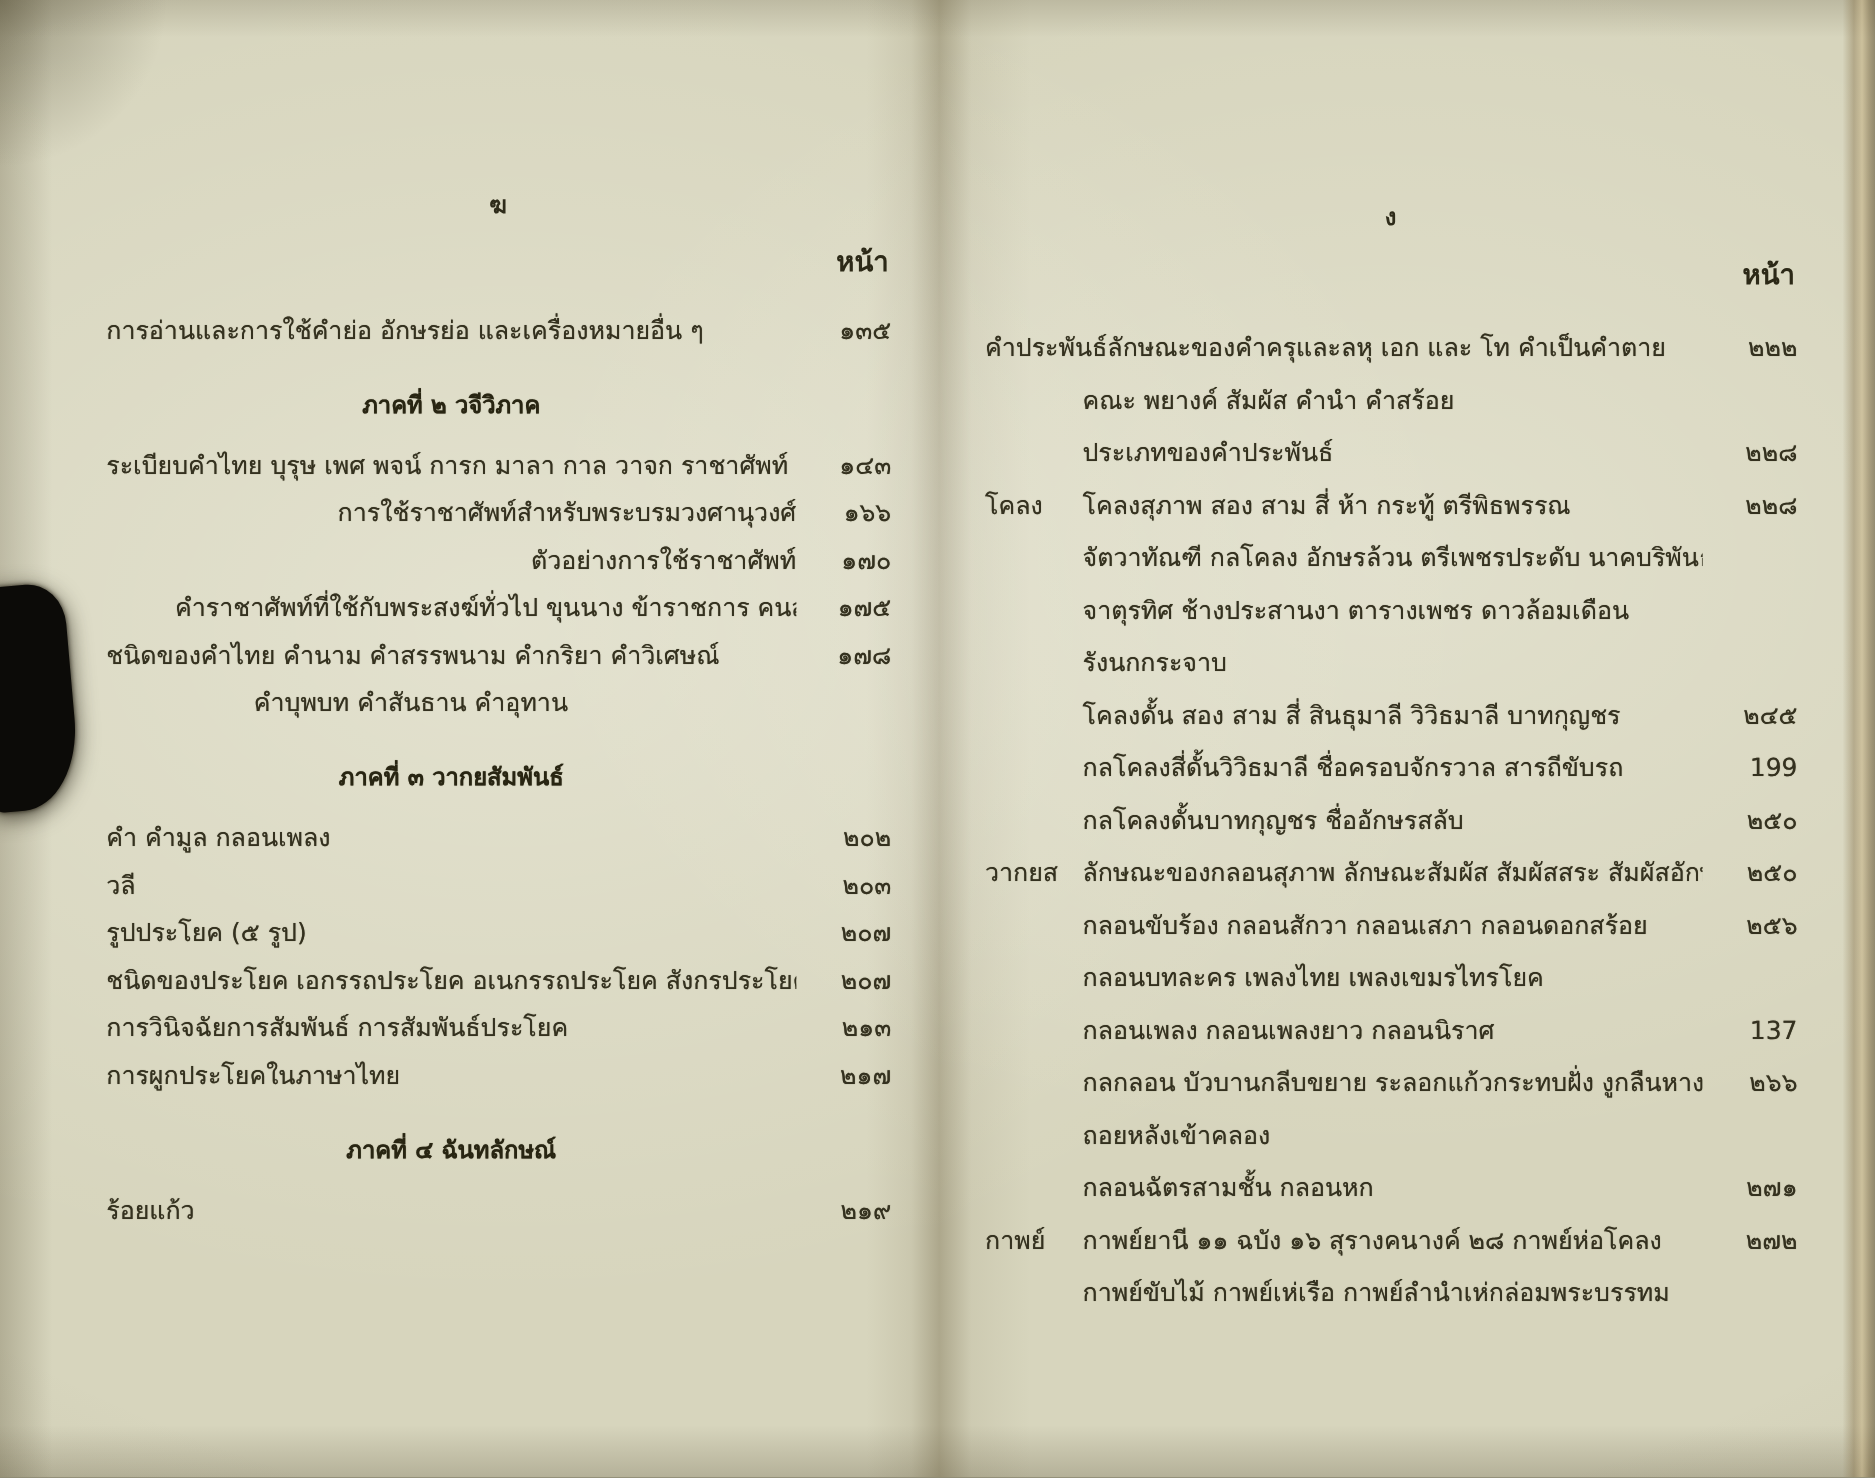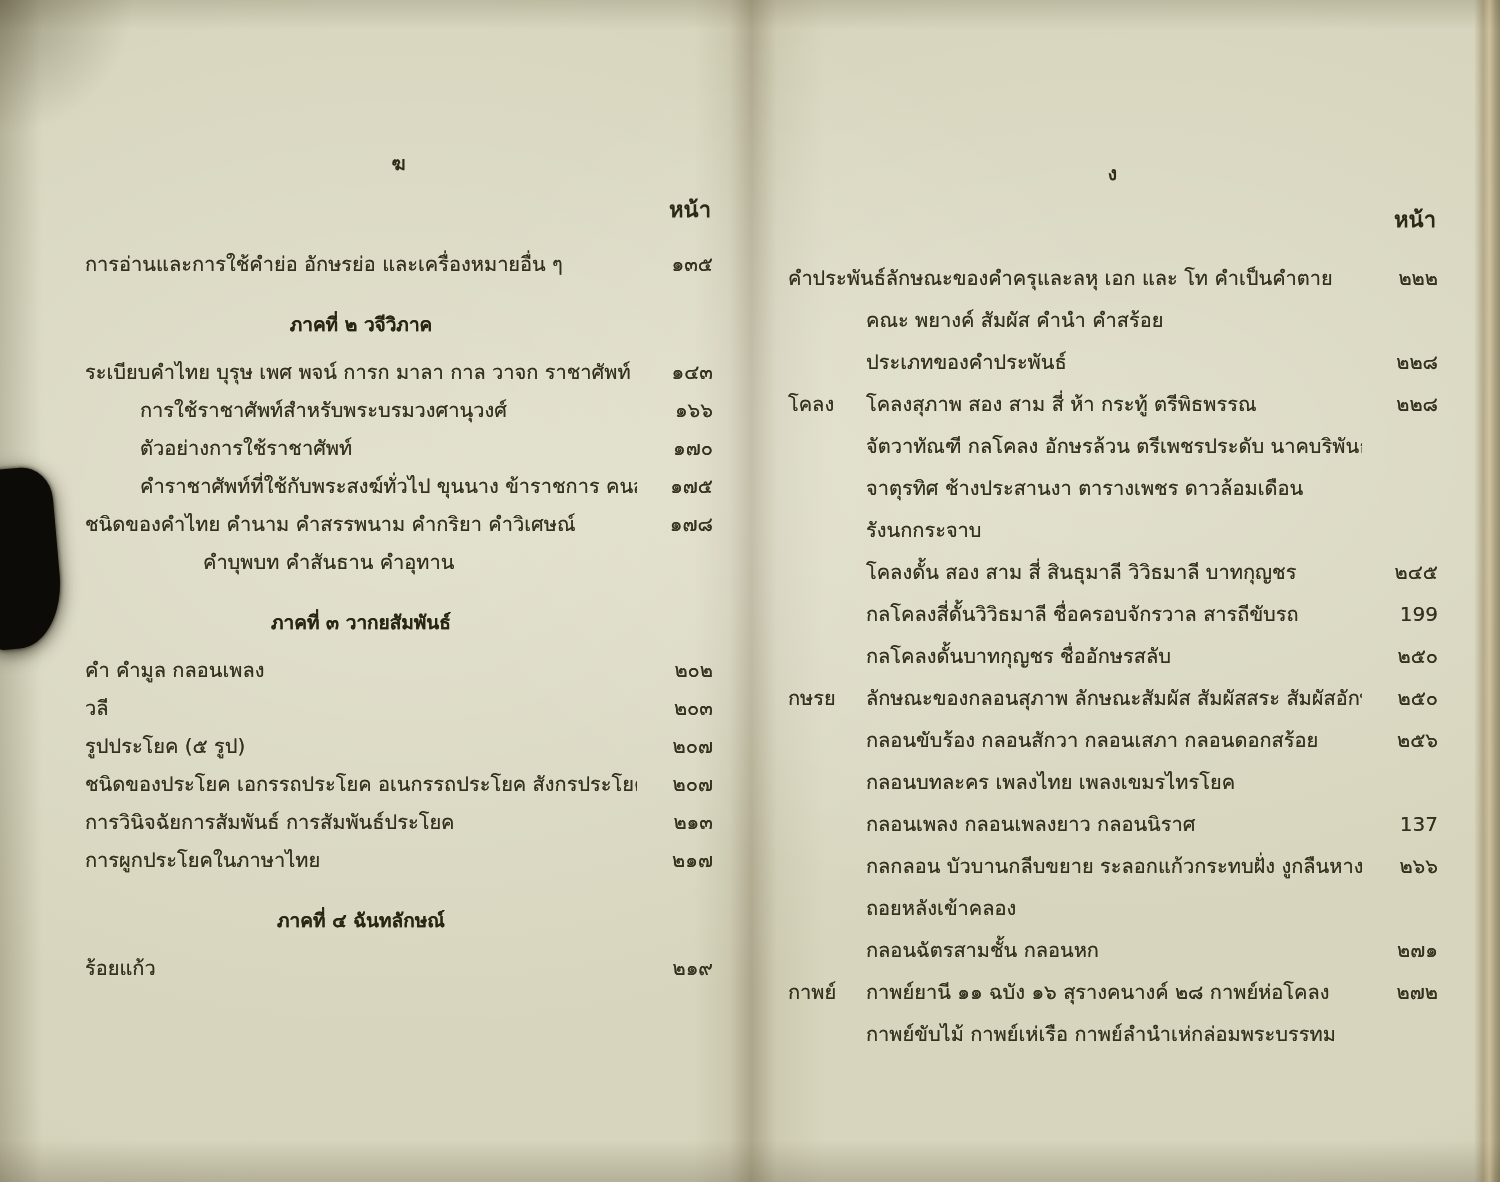--- a/index.html
+++ b/index.html
@@ -44,21 +44,21 @@
     text-align:right;font-size:22px;font-weight:700;
     padding-right:2px;margin-bottom:22px;color:#2c2917;
   }
   .page-right .col-header{margin-bottom:26px;}
   .row{display:flex;align-items:baseline;line-height:30px;font-size:20px;margin-bottom:8px;
        text-shadow:0 0 0.6px rgba(46,41,22,0.75);}
   .page-right .row{margin-bottom:12px;}
   .row .label{flex:0 0 auto;min-width:78px;white-space:nowrap;}
   .row .text{flex:1 1 auto;white-space:nowrap;overflow:hidden;}
   .row .pageno{flex:0 0 76px;text-align:right;white-space:nowrap;}
-  .page-left .ind1 .text{padding-left:55px;}
+  .page-left .ind1 .text{padding-left:55px;text-align:right;}
   .page-left .ind2 .text{padding-left:118px;}
   .page-right .ind1 .text{padding-left:78px;}
   .row.heading{
     display:block;width:calc(100% - 76px);text-align:center;
     font-size:19px;font-weight:700;color:#282512;
     margin-top:30px;margin-bottom:18px;white-space:nowrap;
   }
 </style>
 </head>
 <body>
@@ -171,21 +171,21 @@
         </div>
         <div class="row entry ind1">
           <span class="text">กลโคลงสี่ดั้นวิวิธมาลี ชื่อครอบจักรวาล สารถีขับรถ</span>
           <span class="pageno">199</span>
         </div>
         <div class="row entry ind1">
           <span class="text">กลโคลงดั้นบาทกุญชร ชื่ออักษรสลับ</span>
           <span class="pageno">๒๕๐</span>
         </div>
         <div class="row entry">
-          <span class="label">กษรย</span>
+          <span class="label">วากยส</span>
           <span class="text">ลักษณะของกลอนสุภาพ ลักษณะสัมผัส สัมผัสสระ สัมผัสอักษร</span>
           <span class="pageno">๒๕๐</span>
         </div>
         <div class="row entry ind1">
           <span class="text">กลอนขับร้อง กลอนสักวา กลอนเสภา กลอนดอกสร้อย</span>
           <span class="pageno">๒๕๖</span>
         </div>
         <div class="row entry ind1">
           <span class="text">กลอนบทละคร เพลงไทย เพลงเขมรไทรโยค</span>
           <span class="pageno"></span>

